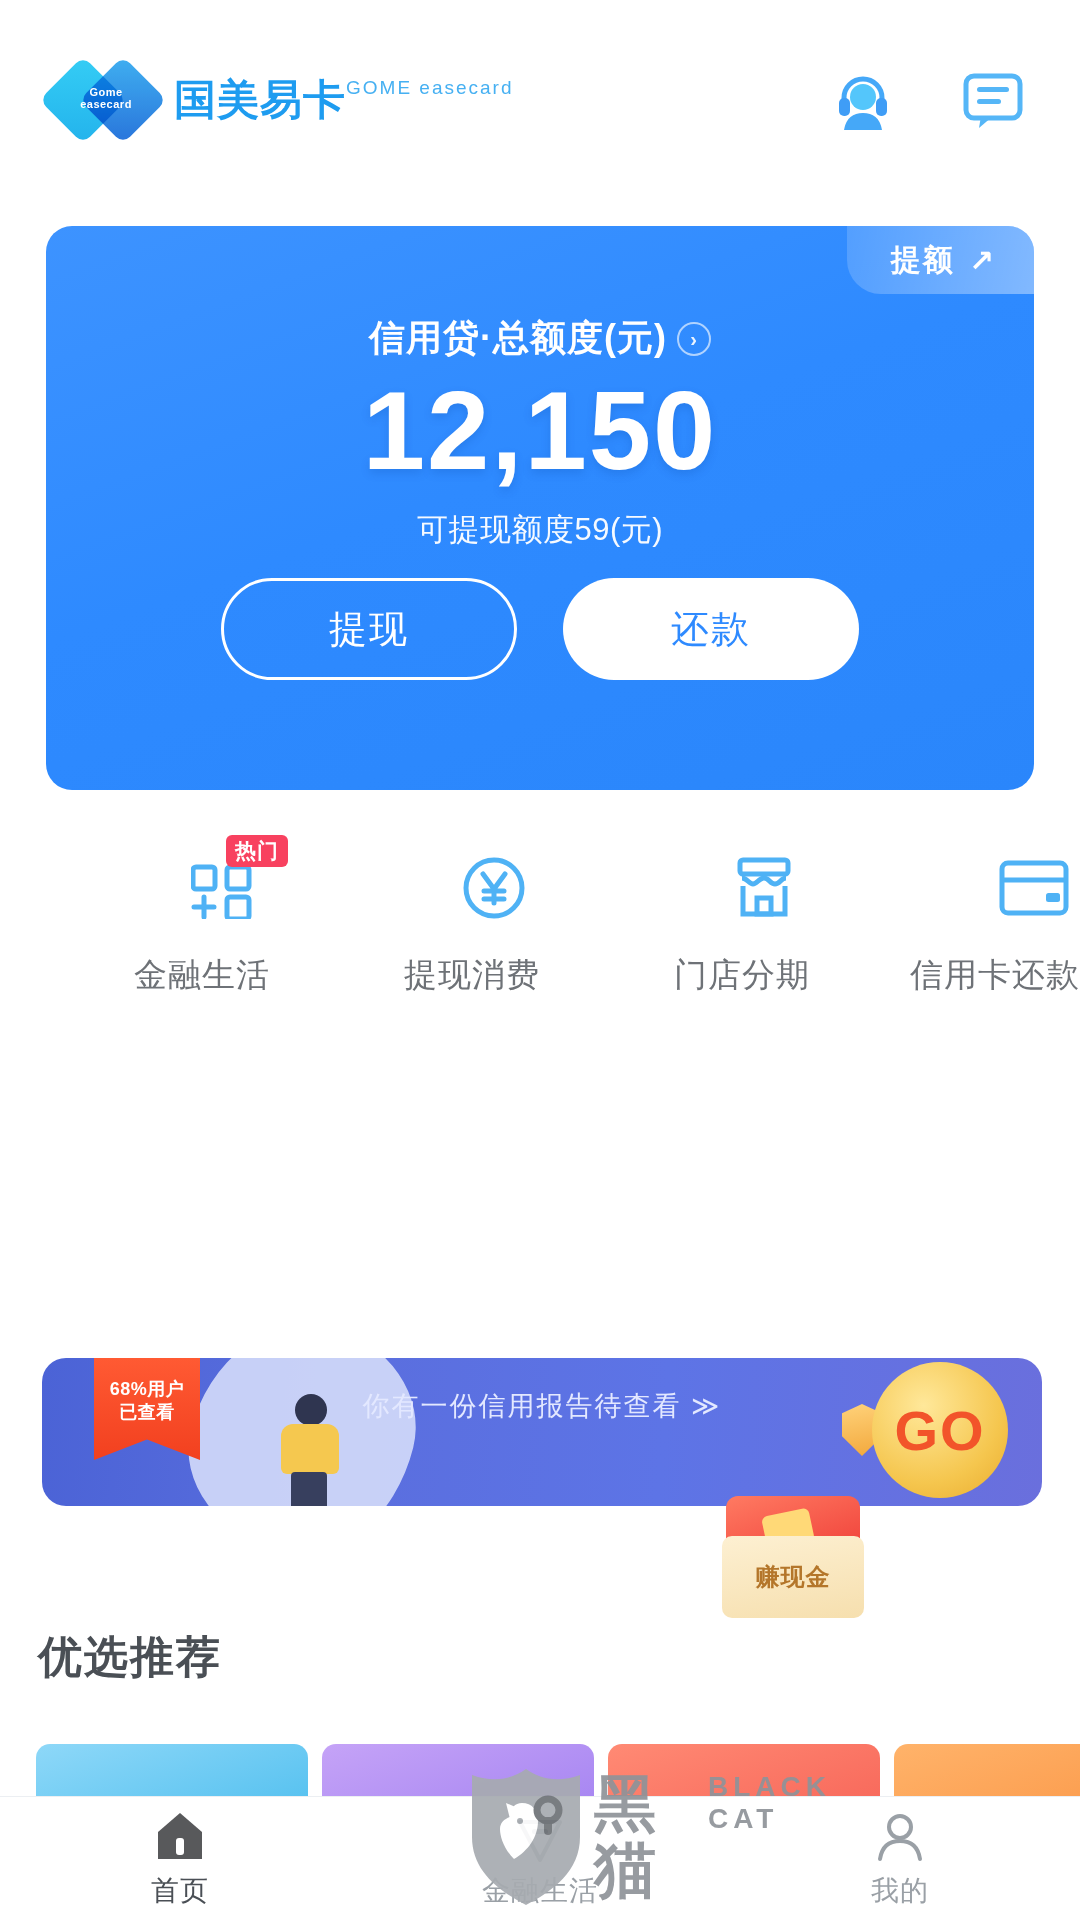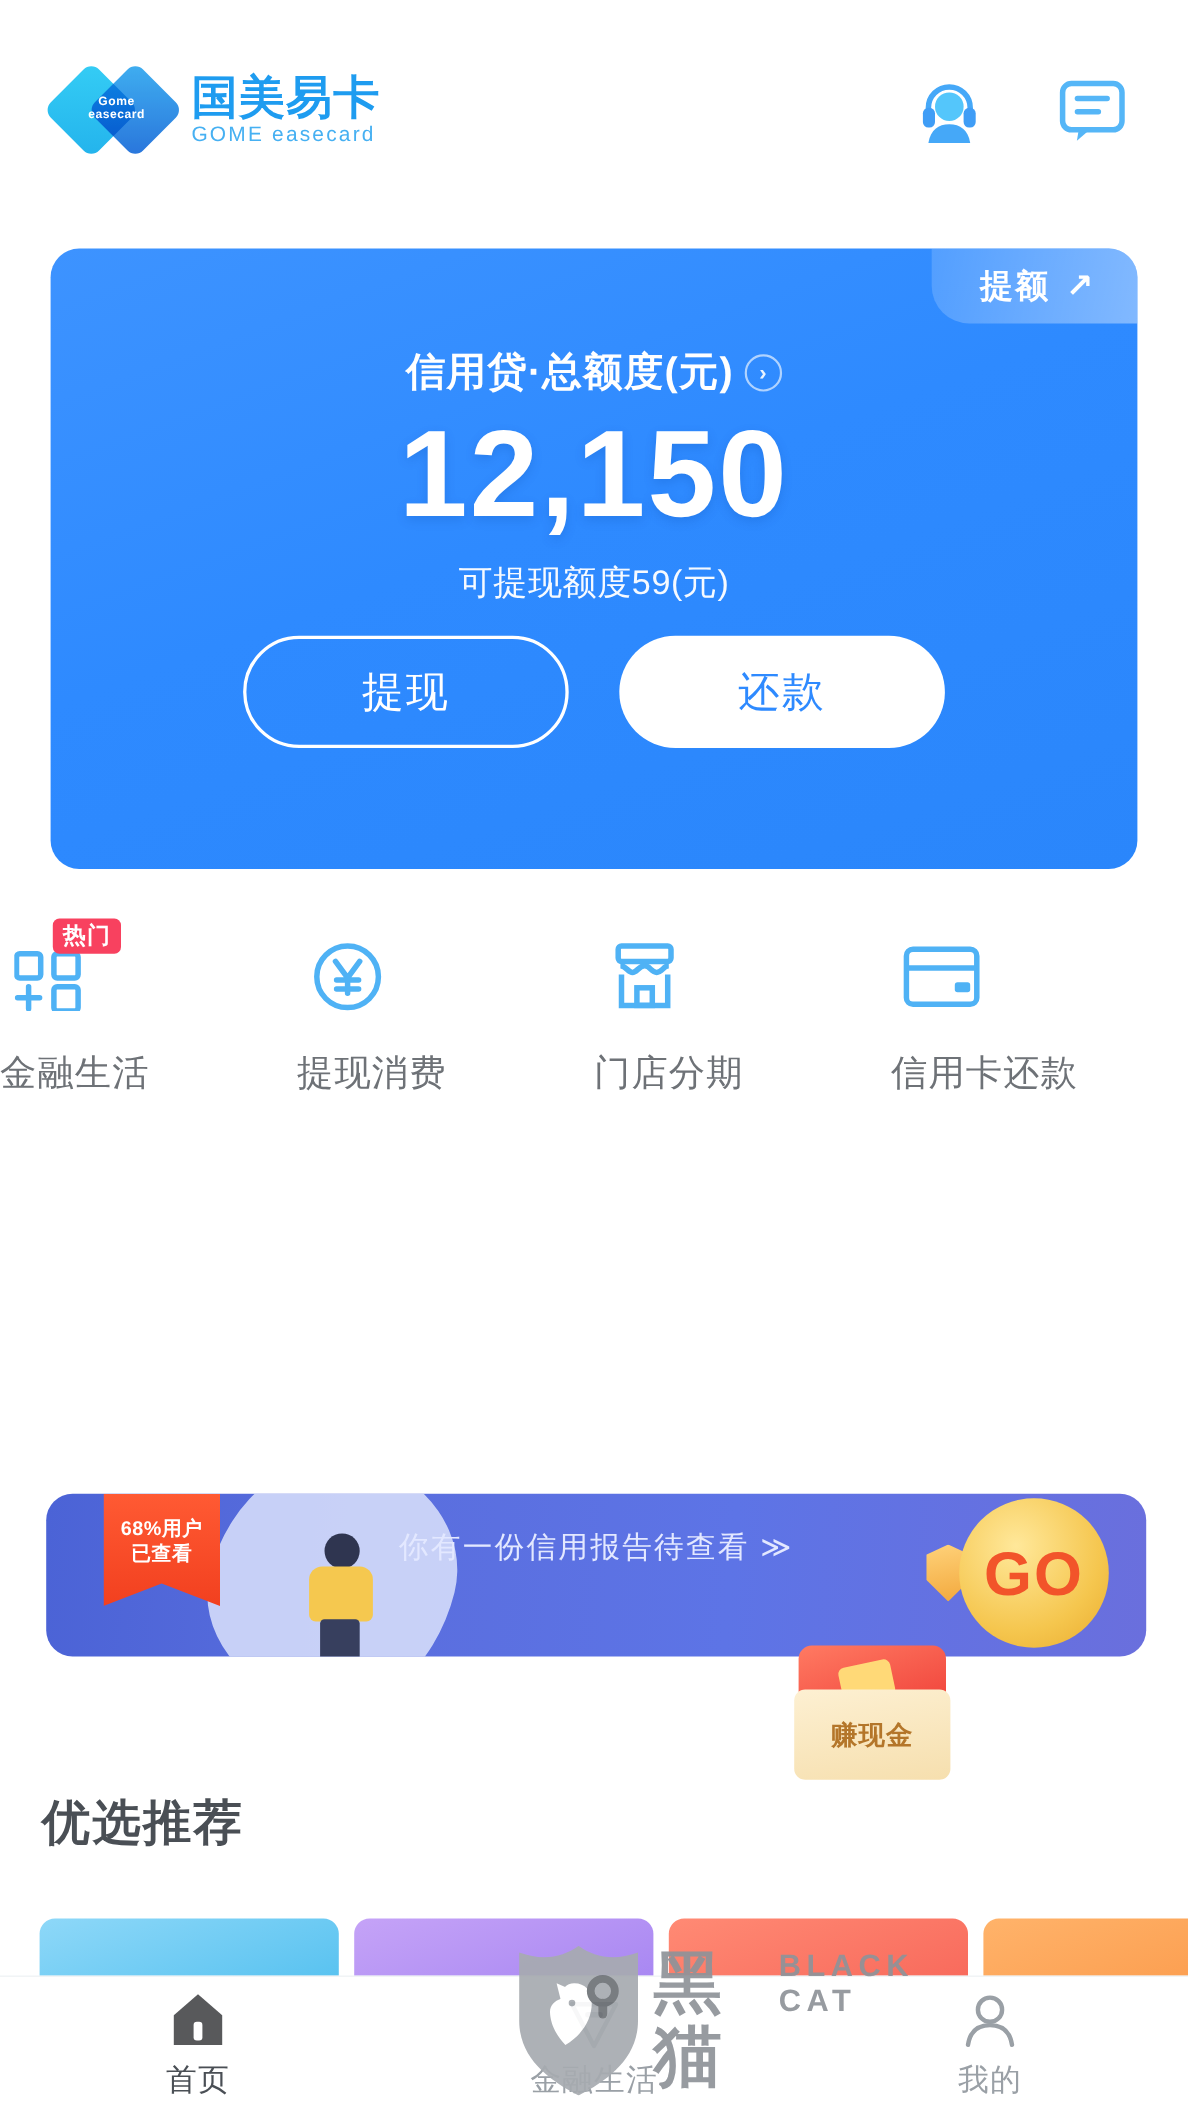--- a/index.html
+++ b/index.html
@@ -22,21 +22,21 @@
     position:absolute; width:62px; height:62px; border-radius:10px;
     transform:rotate(45deg);
   }
   .dia-a { left:0; top:5px; background:linear-gradient(135deg,#35cdf5,#23b3ec); }
   .dia-b { left:40px; top:5px; background:linear-gradient(135deg,#2fa9f0,#1668d8); mix-blend-mode:multiply; opacity:.92;}
   .dia-txt {
     position:absolute; left:18px; top:22px; width:72px;
     color:#fff; font-size:11px; line-height:12px; font-weight:bold;
     text-align:center; letter-spacing:.5px; z-index:3;
   }
-  .brand-name { display:flex; flex-direction:column; justify-content:center; }
+  .brand-name { display:flex; flex-direction:row; justify-content:center; }
   .brand-cn { font-size:42px; font-weight:bold; color:#1e9cf0; letter-spacing:1px; line-height:46px; }
   .brand-en { font-size:19px; color:#46b0f2; letter-spacing:2px; line-height:22px; }
 
   .header-actions { margin-left:auto; display:flex; align-items:center; gap:60px; }
   .hicon { width:70px; height:70px; display:flex; align-items:center; justify-content:center; }
 
   
   .card {
     position:absolute; left:46px; top:226px; width:988px; height:564px;
     border-radius:26px; overflow:hidden;
@@ -76,21 +76,21 @@
   .btn {
     width:296px; height:102px; border-radius:51px;
     display:flex; align-items:center; justify-content:center;
     font-size:38px; font-weight:500; letter-spacing:2px;
   }
   .btn-ghost { border:3px solid #fff; color:#fff; }
   .btn-solid { background:#fff; color:#2e8aff; }
 
   
   .quick { position:absolute; left:0; top:845px; width:1080px; display:flex; }
-  .quick-item { flex:1; display:flex; flex-direction:column; align-items:flex-start; }
+  .quick-item { flex:1; display:flex; flex-direction:column; align-items:flex-end; }
   .quick-icon { position:relative; width:92px; height:86px; display:flex; align-items:center; justify-content:center; }
   .hot-badge {
     position:absolute; right:-18px; top:-10px;
     background:#f8415f; color:#fff; font-size:21px; font-weight:bold;
     padding:3px 9px; border-radius:6px; letter-spacing:1px; line-height:26px;
   }
   .quick-label { margin-top:22px; font-size:33px; color:#6e7277; letter-spacing:1px; }
 
   
   .fund {

